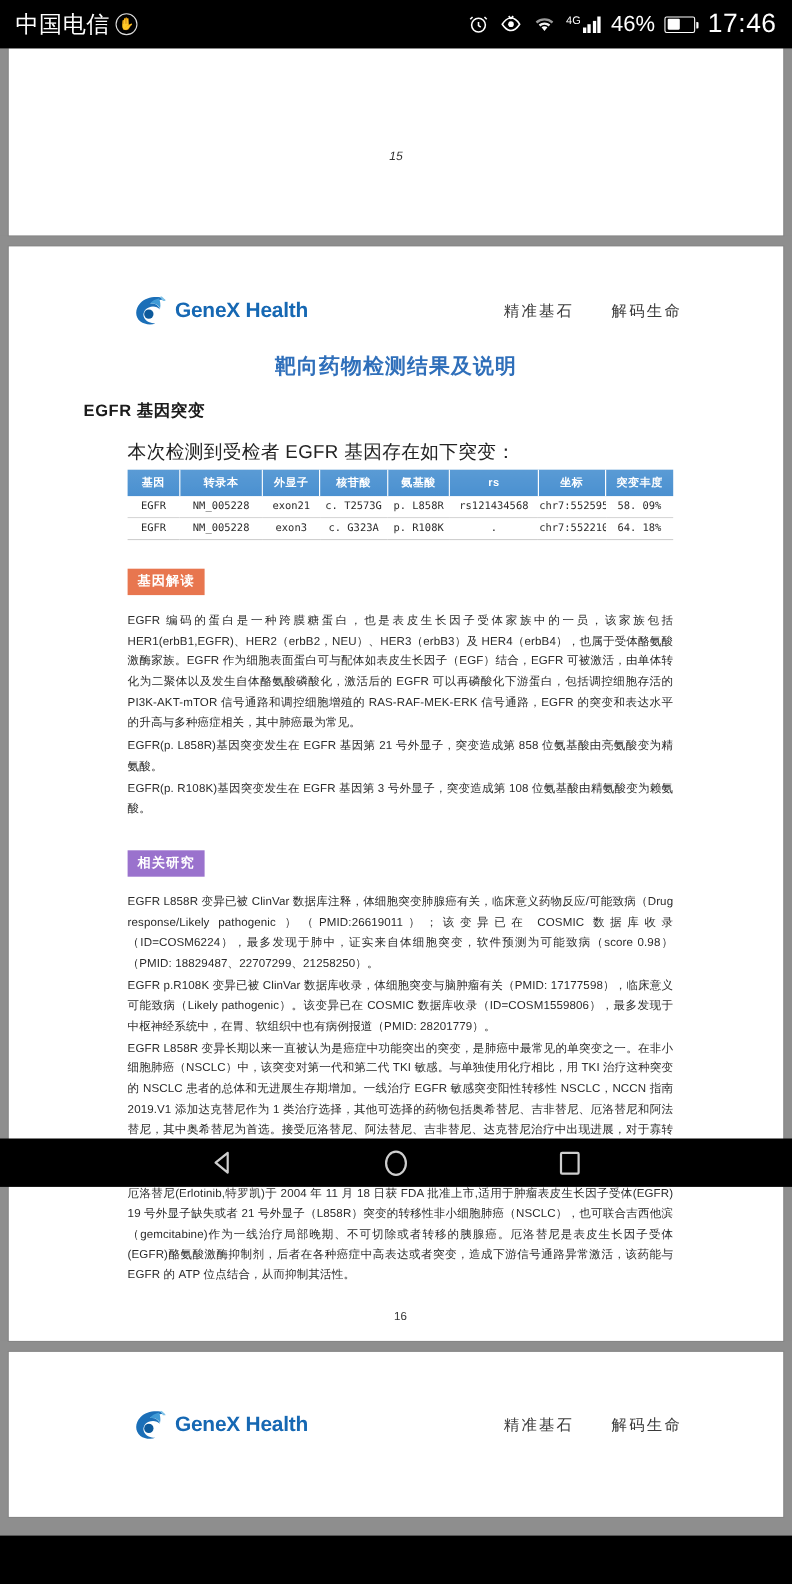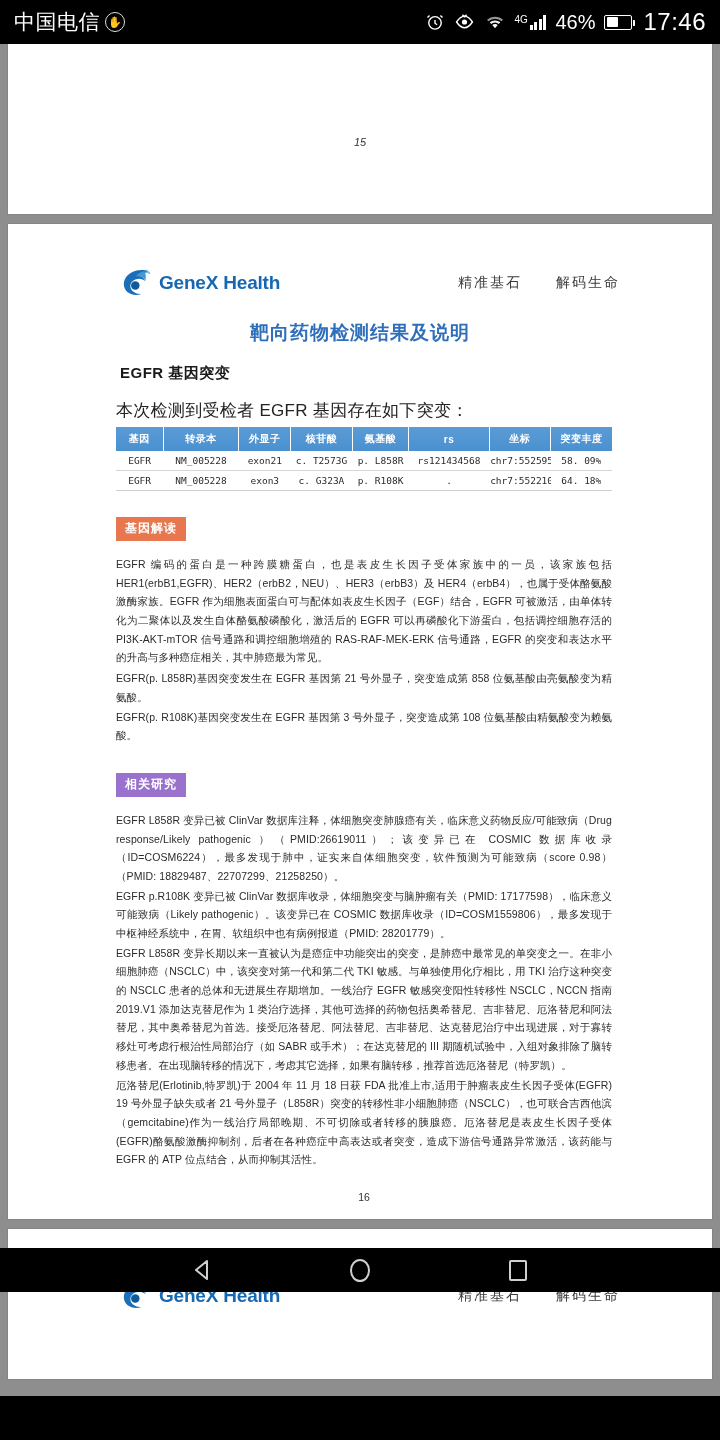--- a/index.html
+++ b/index.html
@@ -2,21 +2,21 @@
 <html><head>
 <meta charset="utf-8">
 <style>
   * { margin:0; padding:0; box-sizing:border-box; }
   html, body {
     width:720px; height:1440px;
     background:#000;
     font-family:"Liberation Sans","DejaVu Sans",sans-serif;
     overflow:hidden;
   }
-  .phone { position:relative; width:720px; height:1292px; background:#000;border-radius:23px; }
+  .phone { position:relative; width:720px; height:1079px; background:#000;border-radius:23px; }
 
   
   .statusbar{
     position:absolute; top:0; left:0; width:720px; height:44px;
     background:#000; color:#fff;
     display:flex; align-items:center; justify-content:space-between;
     padding:0 14px;
   }
   .sb-left{ display:flex; align-items:center; gap:5px; }
   .carrier{ font-size:21px; letter-spacing:.5px; color:#fff; }
@@ -79,21 +79,21 @@
     margin-left:auto; margin-right:72px; display:flex; gap:34px;
     font-size:14px; color:#3a3a3a; letter-spacing:2px;
   }
 
   .doc-title{
     text-align:center; color:#2f6fba; font-size:19px; font-weight:bold;
     margin:16px 0 18px 0; letter-spacing:1px;font-family:Liberation Serif, serif;
   }
   .sec-h2{
     font-size:15px; font-weight:bold; color:#1a1a1a;
-    margin:0 0 16px 0; padding-left:112px; letter-spacing:.5px;
+    margin:0 0 16px 0; padding-left:68px; letter-spacing:.5px;
   }
 
   .body-wrap{ padding:0 100px 0 108px; }
 
   .tbl-caption{ font-size:17px; color:#222; margin-bottom:5px; letter-spacing:.3px;}
 
   table.mut{
     width:100%; border-collapse:collapse; font-size:9.5px;
     table-layout:fixed;
   }

